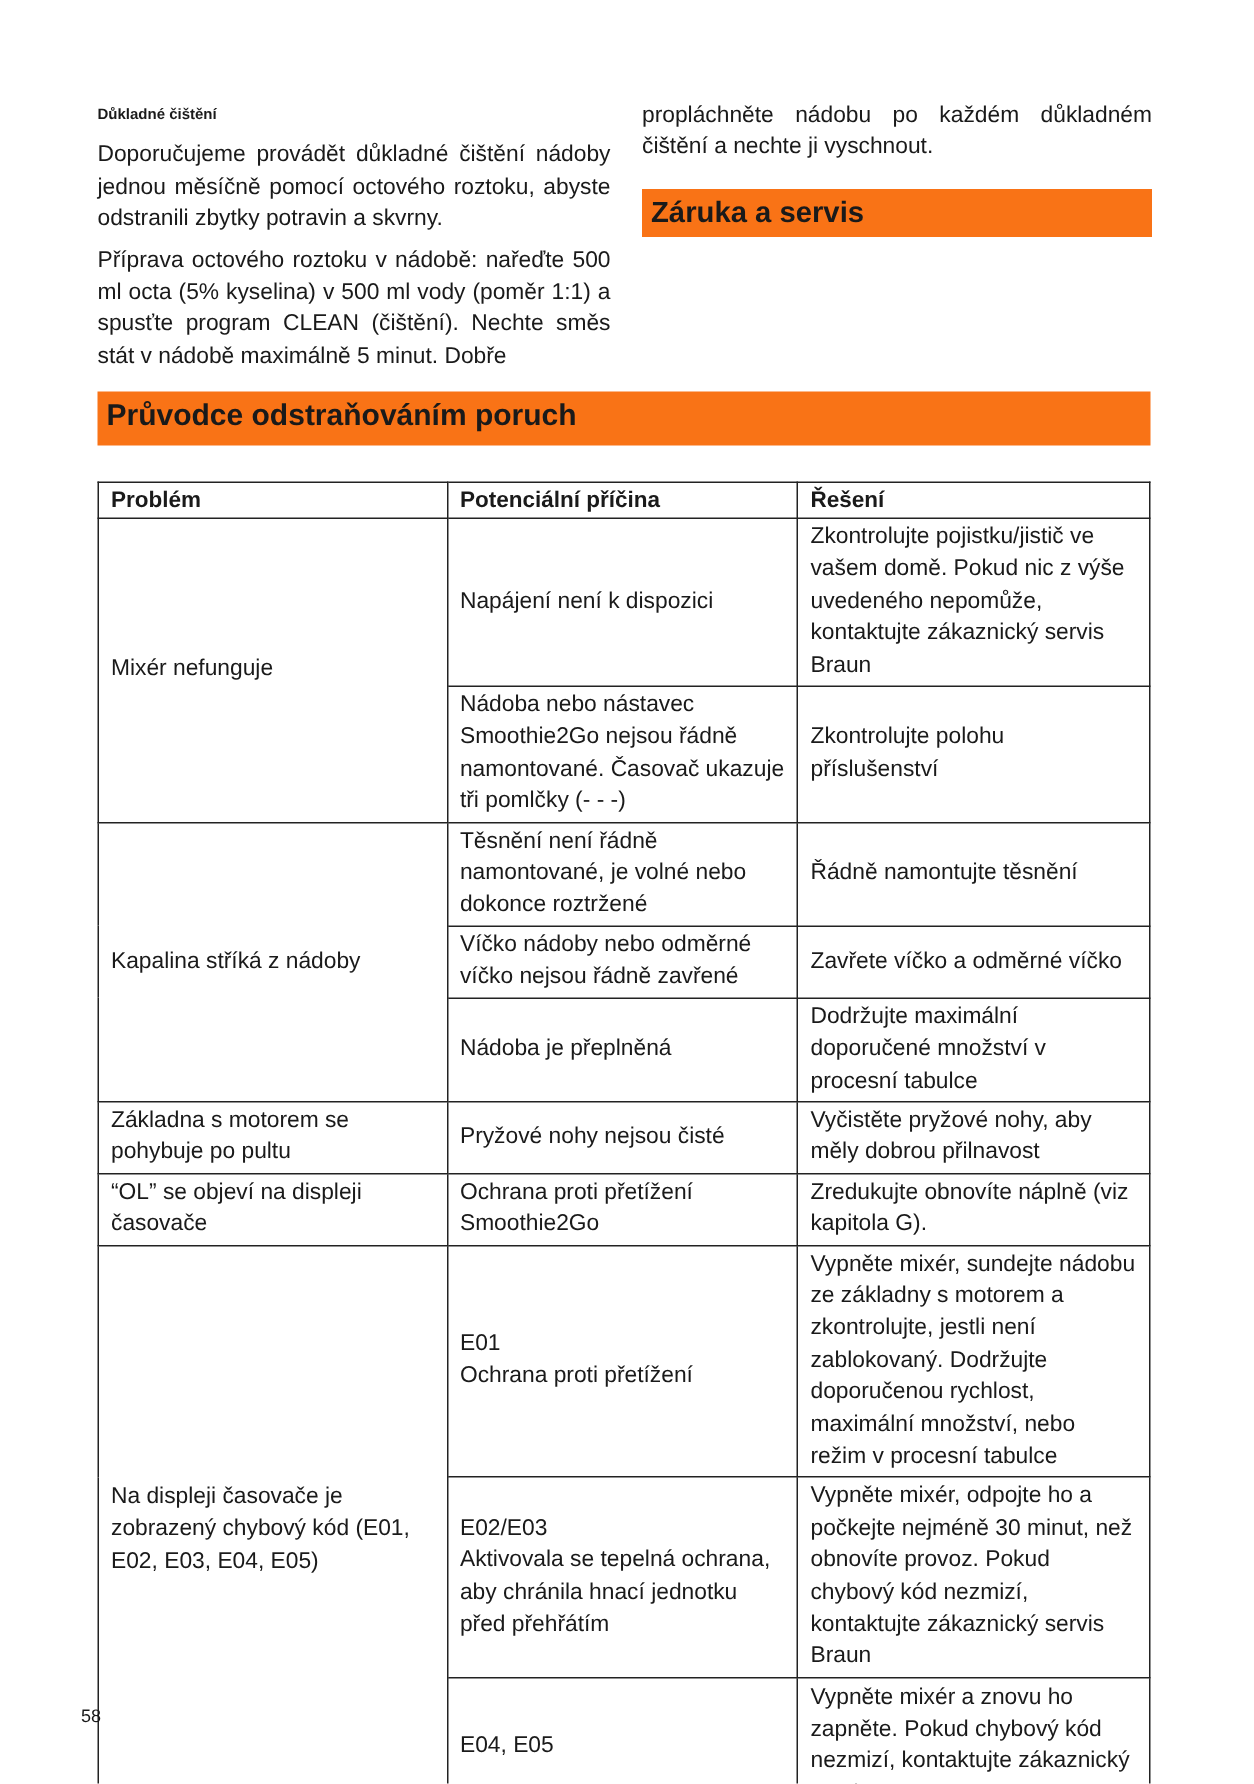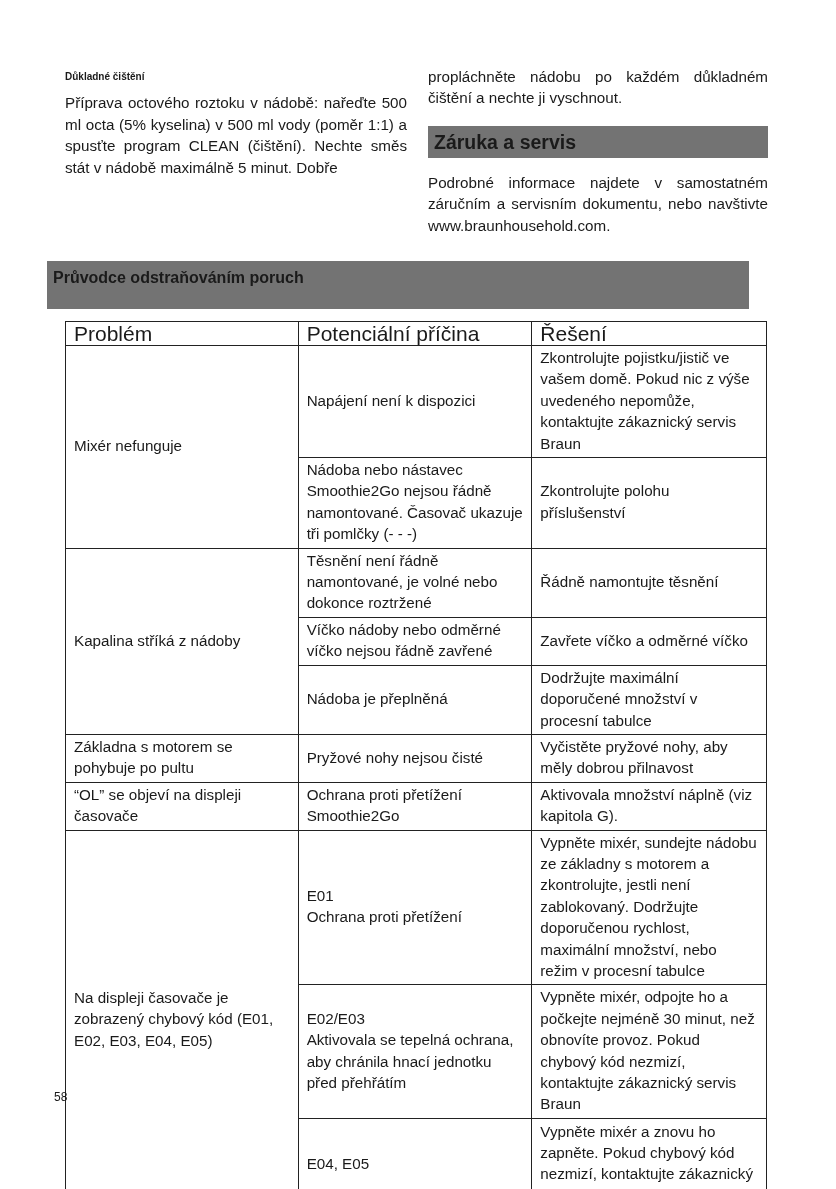--- a/index.html
+++ b/index.html
@@ -6,53 +6,53 @@
     body {
       width: 836px; height: 1189px; position: relative; overflow: hidden;
       font-family: "Liberation Sans", sans-serif; color: #1a1a1a;
     }
     .col { position: absolute; font-size: 15.2px; line-height: 21.4px; }
     .col-left { left: 65px; top: 66px; width: 342px; }
     .col-right { left: 428px; top: 66px; width: 340px; }
     .sub-heading { font-weight: bold; font-size: 10px; margin: 0 0 5px 0; }
     .para { text-align: justify; margin: 0 0 6px 0; }
     .gray-bar {
-      background: #737373; font-weight: bold;
+      background: #f97316; font-weight: bold;
       font-size: 19.5px; line-height: 32px; padding-left: 6px;
     }
     .zaruka-bar { margin: 17px 0 14px 0; height: 32px; }
     .main-heading {
-      position: absolute; left: 47px; top: 261px; width: 696px; height: 48px;
-      font-size: 16px; line-height: 33px;
+      position: absolute; left: 65px; top: 261px; width: 696px; height: 36px;
+      font-size: 20px; line-height: 33px;
     }
     table.ts {
       position: absolute; left: 65px; top: 321px; width: 702px;
       border-collapse: collapse; font-size: 15.2px; line-height: 21.4px;
     }
     table.ts th, table.ts td {
       border: 1.2px solid #222; padding: 0 8px; vertical-align: middle; text-align: left;
     }
-    table.ts th { font-weight: normal; height: 23px; font-size: 21px; }
+    table.ts th { font-weight: bold; height: 23px; font-size: 15px; }
     table.ts td { padding-top: 1px; padding-bottom: 3px; }
     .c1 { width: 216px; } .c2 { width: 217px; } .c3 { width: 218px; }
-    .page-num { position: absolute; left: 54px; top: 1090px; font-size: 12px; }
+    .page-num { position: absolute; left: 54px; top: 1137px; font-size: 12px; }
     .block { display: block; }
   </style>
 </head>
 <body>
 
 <div class="col col-left">
   <div class="sub-heading">Důkladné čištění</div>
+  <p class="para">Doporučujeme provádět důkladné čištění nádoby jednou měsíčně pomocí octového roztoku, abyste odstranili zbytky potravin a skvrny.</p>
   <p class="para">Příprava octového roztoku v nádobě: nařeďte 500 ml octa (5% kyselina) v 500 ml vody (poměr 1:1) a spusťte program CLEAN (čištění). Nechte směs stát v nádobě maximálně 5 minut. Dobře</p>
 </div>
 
 <div class="col col-right">
   <p class="para">propláchněte nádobu po každém důkladném čištění a nechte ji vyschnout.</p>
   <div class="gray-bar zaruka-bar">Záruka a servis</div>
-  <p class="para">Podrobné informace najdete v samostatném záručním a servisním dokumentu, nebo navštivte www.braunhousehold.com.</p>
 </div>
 
 <div class="gray-bar main-heading">Průvodce odstraňováním poruch</div>
 
 <table class="ts">
   <thead>
     <tr>
       <th class="c1">Problém</th>
       <th class="c2">Potenciální příčina</th>
       <th class="c3">Řešení</th>
@@ -85,21 +85,21 @@
 
     <tr style="height:46px">
       <td>Základna s motorem se pohybuje po pultu</td>
       <td>Pryžové nohy nejsou čisté</td>
       <td>Vyčistěte pryžové nohy, aby měly dobrou přilnavost</td>
     </tr>
 
     <tr style="height:46px">
       <td>“OL” se objeví na displeji časovače</td>
       <td>Ochrana proti přetížení Smoothie2Go</td>
-      <td>Aktivovala množství náplně (viz kapitola G).</td>
+      <td>Zredukujte obnovíte náplně (viz kapitola G).</td>
     </tr>
 
     <tr style="height:141px">
       <td rowspan="3">Na displeji časovače je zobrazený chybový kód (E01, E02, E03, E04, E05)</td>
       <td>
         <span class="block">E01</span>
         <span class="block">Ochrana proti přetížení</span>
       </td>
       <td>Vypněte mixér, sundejte nádobu ze základny s motorem a zkontrolujte, jestli není zablokovaný. Dodržujte doporučenou rychlost, maximální množství, nebo režim v procesní tabulce</td>
     </tr>

